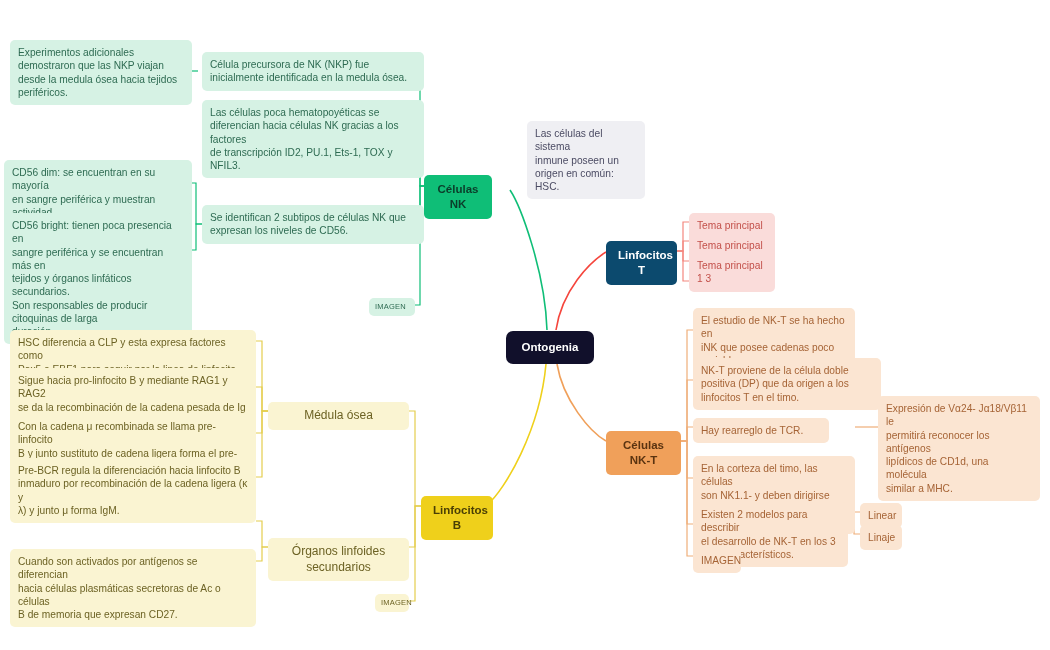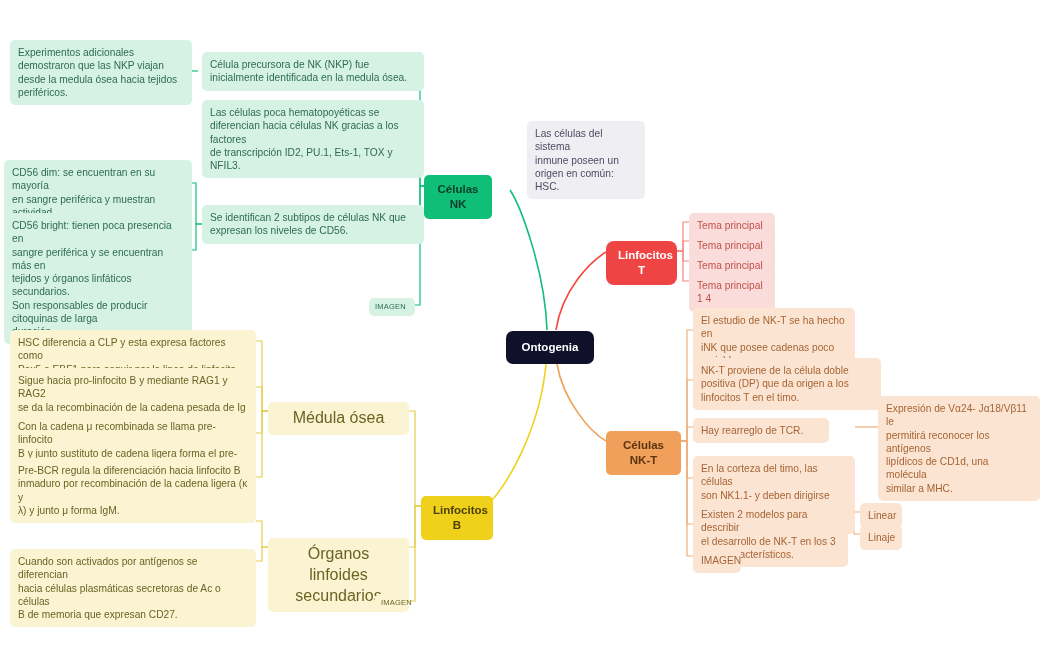--- a/index.html
+++ b/index.html
@@ -39,37 +39,37 @@
   }
   
   .n-main {
     font-size: 11.5px;
     font-weight: bold;
     padding: 7px 12px;
     border-radius: 5px;
     text-align: center;
   }
   .n-main.nk     { background: #0FBE77; color: #0b3d2a; }
-  .n-main.lt     { background: #ef4444; color: #ffffff; border-radius: 8px; }
+  .n-main.lt     { background: #0c4a6e; color: #ffffff; }
   .n-main.lb     { background: #EFD01B; color: #4a3f05; }
   .n-main.nkt    { background: #F0A05A; color: #5a3310; }
   
   .n-leaf {
     font-size: 10.2px;
     padding: 6px 8px;
     border-radius: 5px;
   }
   .n-leaf.green  { background: #D6F2E4; color: #2e6b52; }
   .n-leaf.yellow { background: #FAF4D2; color: #6c6224; }
   .n-leaf.pink   { background: #FADCDA; color: #c3504a; }
   .n-leaf.orange { background: #FBE5D2; color: #a66436; }
   .n-leaf.grey   { background: #EFEFF3; color: #4b4b63; }
   .n-leaf.small  { font-size: 7.5px; padding: 4px 6px; letter-spacing: .2px; }
   .n-sub {
-    font-size: 16px;
+    font-size: 12px;
     padding: 6px 10px;
     border-radius: 5px;
     text-align: center;
   }
   .n-sub.yellow { background: #FAF4D2; color: #6c6224; }
 </style>
 </head>
 <body>
 
 <div id="canvas">
@@ -158,21 +158,20 @@
 sangre periférica y se encuentran más en
 tejidos y órganos linfáticos secundarios.
 Son responsables de producir citoquinas de larga
 duración.</div>
 
   <div class="node n-main lt" style="left:606px; top:241px; width:71px;">Linfocitos T</div>
 
   <div class="node n-leaf pink" style="left:689px; top:213px; width:86px;">Tema principal 1 1</div>
   <div class="node n-leaf pink" style="left:689px; top:233px; width:86px;">Tema principal 1 2</div>
   <div class="node n-leaf pink" style="left:689px; top:253px; width:86px;">Tema principal 1 3</div>
-  <div class="node n-leaf pink" style="left:689px; top:273px; width:86px;">Tema principal 1 4</div>
 
   <div class="node n-main lb" style="left:421px; top:496px; width:72px;">Linfocitos B</div>
 
   <div class="node n-sub yellow" style="left:268px; top:402px; width:141px;">Médula ósea</div>
 
   <div class="node n-sub yellow" style="left:268px; top:538px; width:141px;">Órganos linfoides secundarios</div>
 
   <div class="node n-leaf yellow" style="left:10px; top:330px; width:246px;">HSC diferencia a CLP y esta expresa factores como
 Pax5 e EBF1 para seguir por la linea de linfocito B.</div>
 

